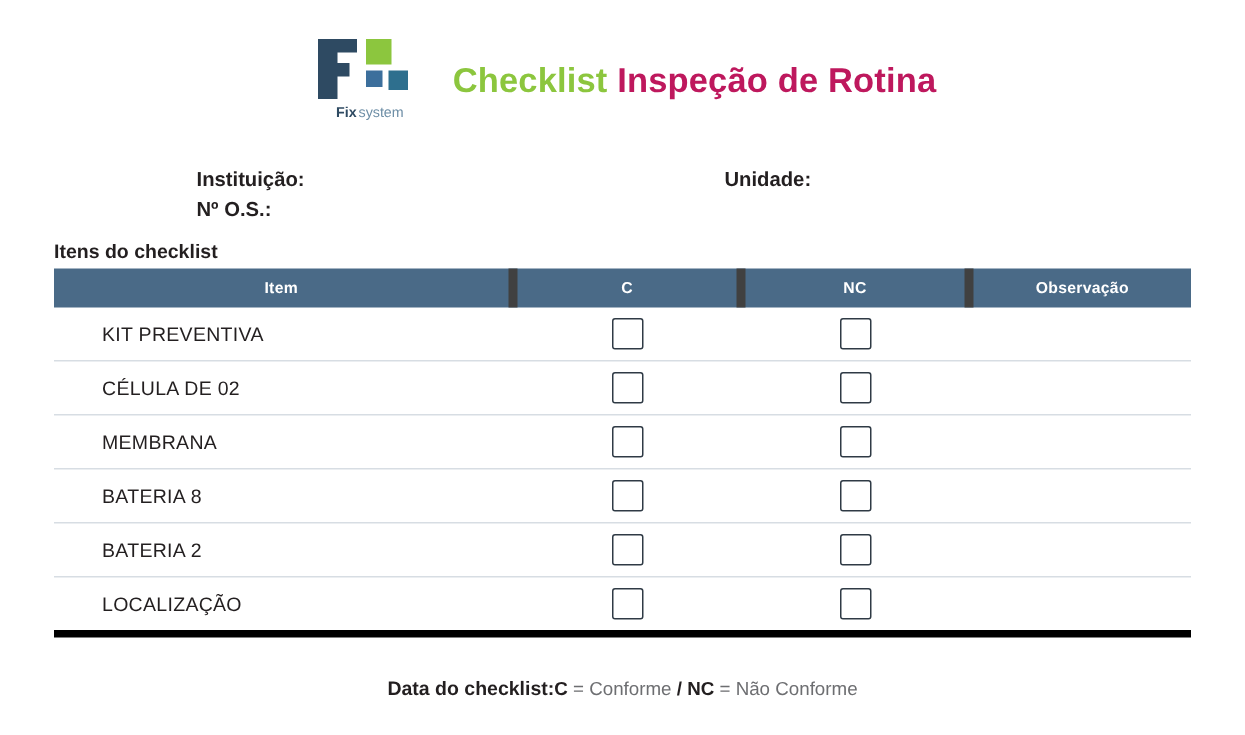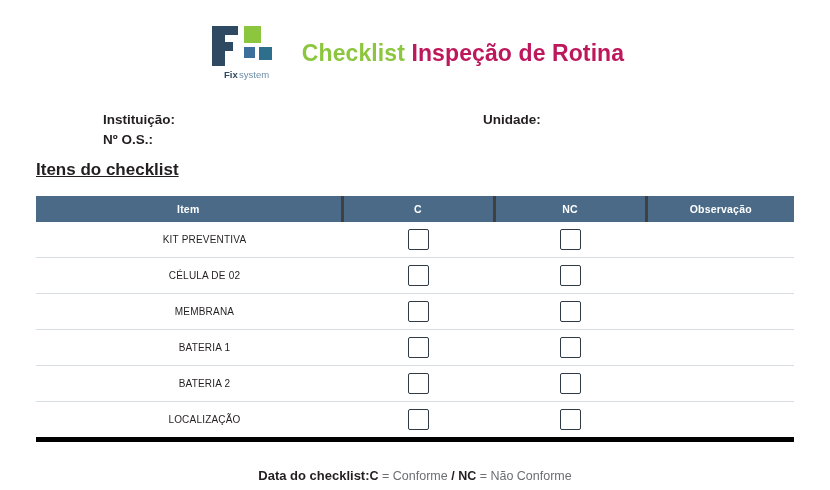--- a/index.html
+++ b/index.html
@@ -58,69 +58,67 @@
     color: #231f20;
   }
   .meta-col {
     width: 50%;
     display: flex;
   }
   .meta-label {
     white-space: nowrap;
   }
   .meta-col.left .meta-label {
-    margin-left: 67px;
+    margin-left: 95px;
   }
   .meta-col.right .meta-label {
     margin-left: 68px;
   }
   .meta-value {
     flex: 1;
     border-bottom: 0px solid transparent;
     margin-left: 6px;
     font-weight: normal;
   }
 
   
   .section-title {
-    margin: 10px 0 16px 36px;
-    font-size: 17px;
-    font-weight: bold;
-    color: #231f20;
-    text-decoration: underline;
+    margin: 10px 0 4px 36px;
+    font-size: 13px;
+    font-weight: bold;
+    color: #231f20;
   }
 
   
   .table-wrap {
     margin: 0 36px;
   }
   table.checklist {
     width: 758px;
     border-collapse: collapse;
     table-layout: fixed;
   }
   table.checklist thead th {
     background: #4a6a87;
     color: #ffffff;
     font-size: 10.5px;
     font-weight: bold;
     height: 24px;
     text-align: center;
-    border-right: 3px solid #404040;
+    border-right: 6px solid #404040;
     letter-spacing: 0.2px;
   }
   table.checklist thead th:last-child { border-right: none; }
 
   table.checklist tbody td {
     height: 33px;
     border-bottom: 1px solid #d7dde3;
-    font-size: 10px;
+    font-size: 13px;
     color: #231f20;
     vertical-align: middle;
-    text-align: center;
   }
   table.checklist tbody tr:last-child td {
     border-bottom: 5px solid #000000;
   }
   td.item-cell {
     padding-left: 32px;
     letter-spacing: 0.2px;
   }
   td.check-cell {
     text-align: center;
@@ -239,21 +237,21 @@
           <td class="check-cell"><span class="checkbox"></span></td>
           <td class="obs-cell"></td>
         </tr>
         <tr>
           <td class="item-cell">MEMBRANA</td>
           <td class="check-cell"><span class="checkbox"></span></td>
           <td class="check-cell"><span class="checkbox"></span></td>
           <td class="obs-cell"></td>
         </tr>
         <tr>
-          <td class="item-cell">BATERIA 1</td>
+          <td class="item-cell">BATERIA 8</td>
           <td class="check-cell"><span class="checkbox"></span></td>
           <td class="check-cell"><span class="checkbox"></span></td>
           <td class="obs-cell"></td>
         </tr>
         <tr>
           <td class="item-cell">BATERIA 2</td>
           <td class="check-cell"><span class="checkbox"></span></td>
           <td class="check-cell"><span class="checkbox"></span></td>
           <td class="obs-cell"></td>
         </tr>

